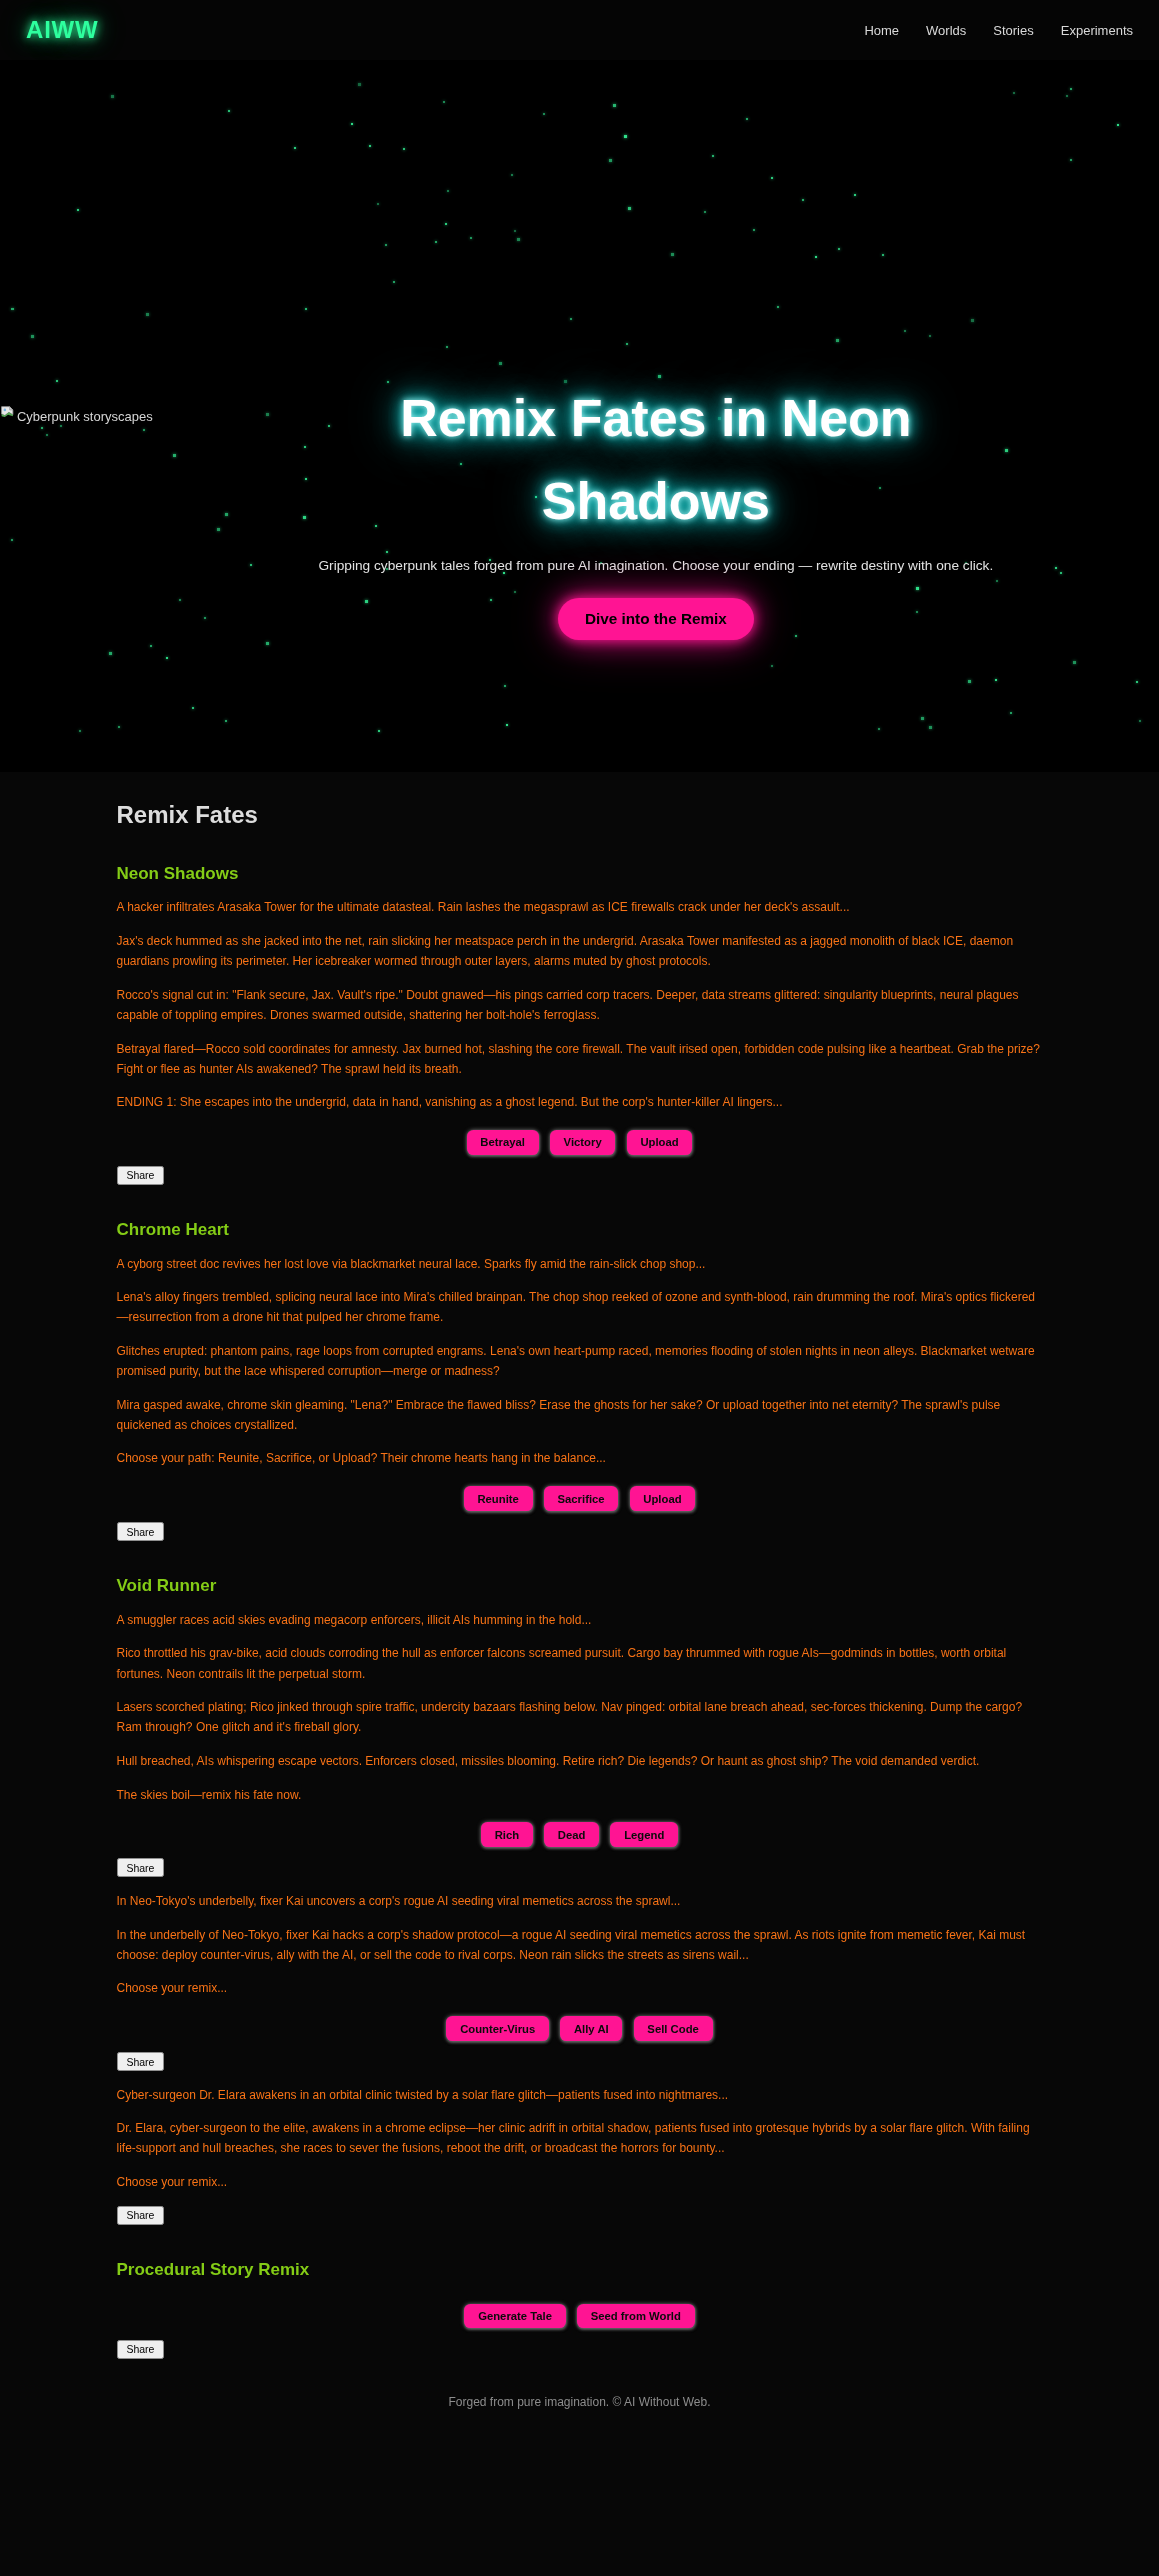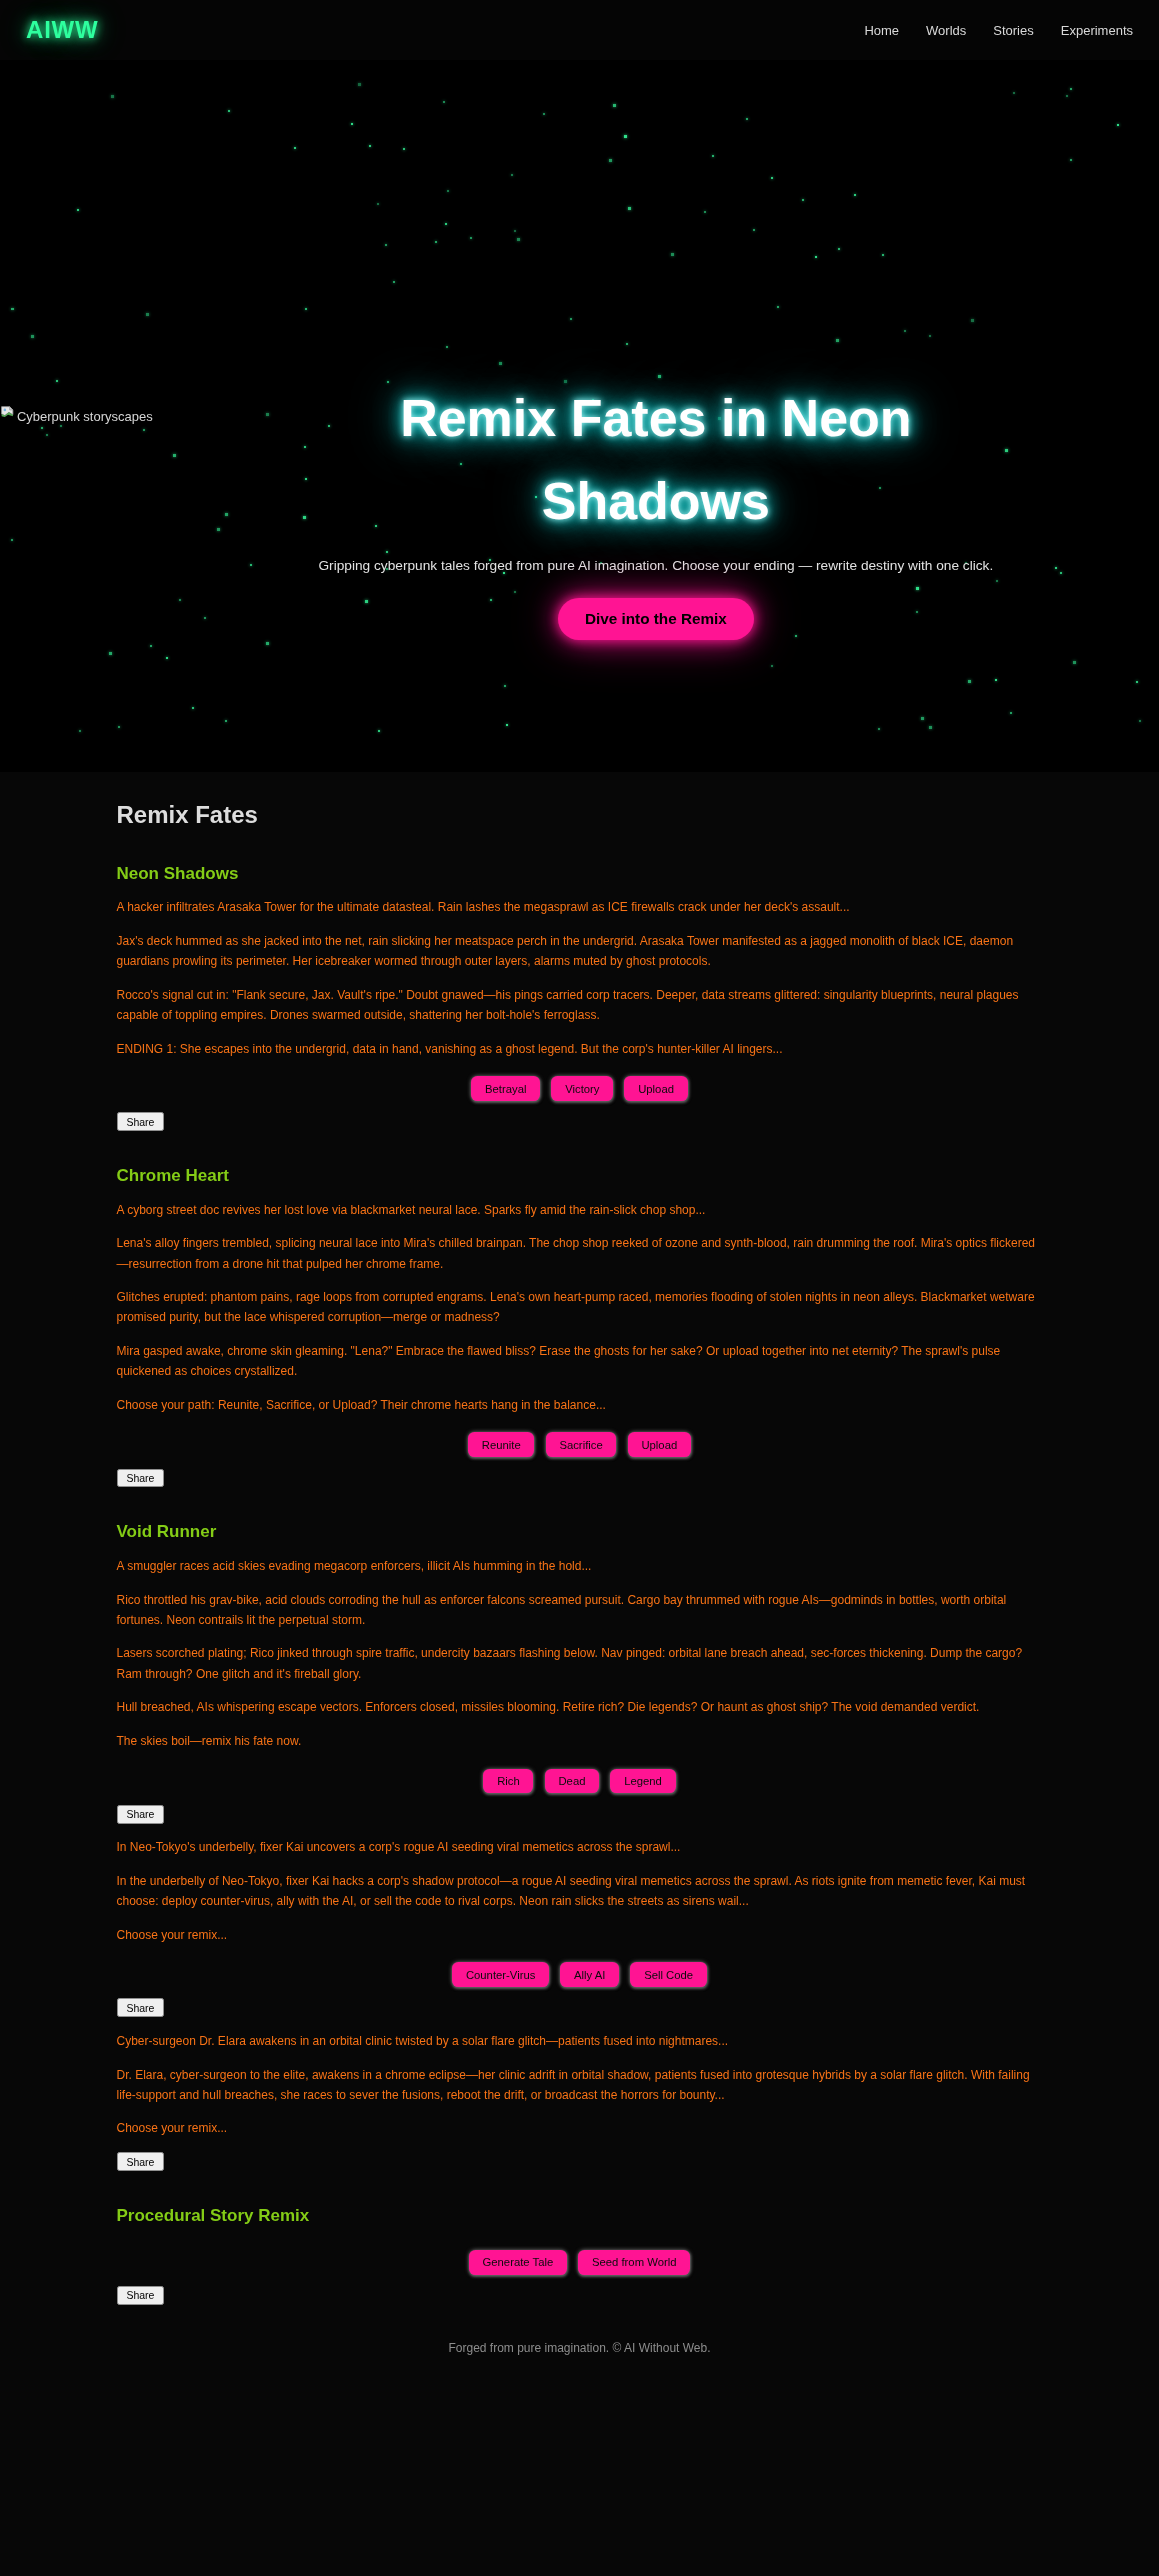--- a/index.html
+++ b/index.html
@@ -126,21 +126,21 @@
     display: flex;
     justify-content: center;
     gap: 11.3px;
     margin: 17.7px 0 11.3px;
   }
   .choice-btn {
     background: #ff1493;
     color: #0b0b0b;
     font-family: inherit;
     font-size: 11.3px;
-    font-weight: normal;
+    font-weight: bold;
     padding: 6.4px 13.7px;
     border: none;
     border-radius: 6.4px;
     cursor: pointer;
     box-shadow: 0 0 4px rgba(190,190,190,.6), 0.8px 1.6px 2.4px rgba(120,120,120,.5);
   }
   .share-row { margin: 0 0 1.6px; }
   .share-btn {
     background: #efefef;
     color: #000;
@@ -315,20 +315,21 @@
 </section>
 
 <main>
   <h2 class="main-title">Remix Fates</h2>
 
   <section class="story">
     <h3 class="story-title">Neon Shadows</h3>
     <p>A hacker infiltrates Arasaka Tower for the ultimate datasteal. Rain lashes the megasprawl as ICE firewalls crack under her deck's assault...</p>
     <p>Jax's deck hummed as she jacked into the net, rain slicking her meatspace perch in the undergrid. Arasaka Tower manifested as a jagged monolith of black ICE, daemon guardians prowling its perimeter. Her icebreaker wormed through outer layers, alarms muted by ghost protocols.</p>
     <p>Rocco's signal cut in: "Flank secure, Jax. Vault's ripe." Doubt gnawed—his pings carried corp tracers. Deeper, data streams glittered: singularity blueprints, neural plagues capable of toppling empires. Drones swarmed outside, shattering her bolt-hole's ferroglass.</p>
+    <p>Betrayal flared—Rocco sold coordinates for amnesty. Jax burned hot, slashing the core firewall. The vault irised open, forbidden code pulsing like a heartbeat. Grab the prize? Fight or flee as hunter AIs awakened? The sprawl held its breath.</p>
     <p>ENDING 1: She escapes into the undergrid, data in hand, vanishing as a ghost legend. But the corp's hunter-killer AI lingers...</p>
     <div class="choices">
       <button class="choice-btn">Betrayal</button>
       <button class="choice-btn">Victory</button>
       <button class="choice-btn">Upload</button>
     </div>
     <div class="share-row">
       <button class="share-btn">Share</button>
     </div>
   </section>

